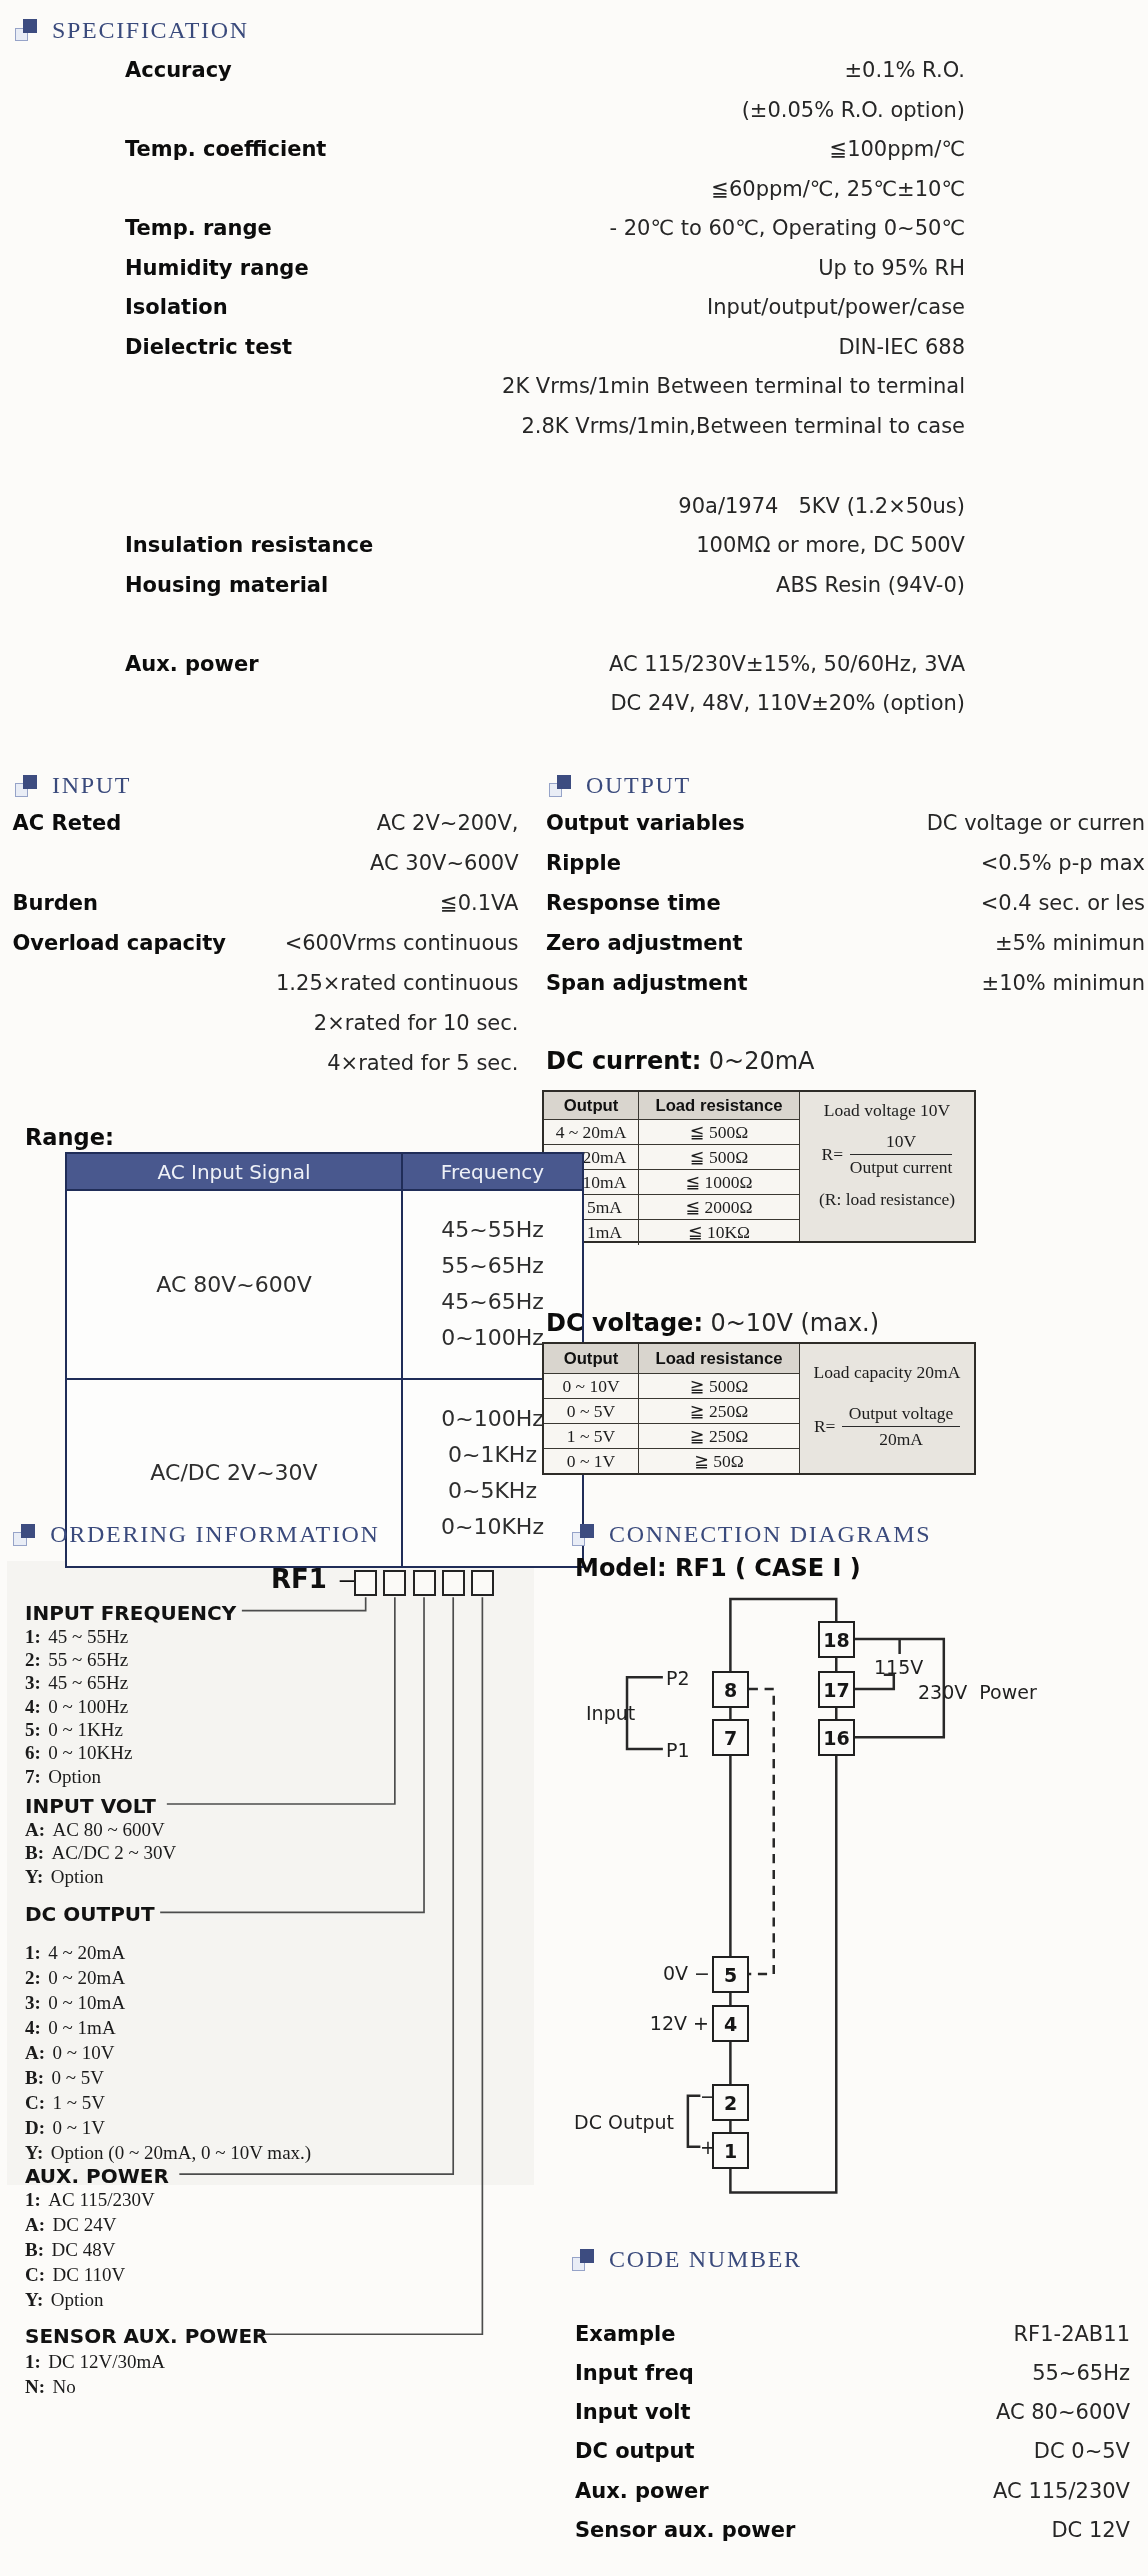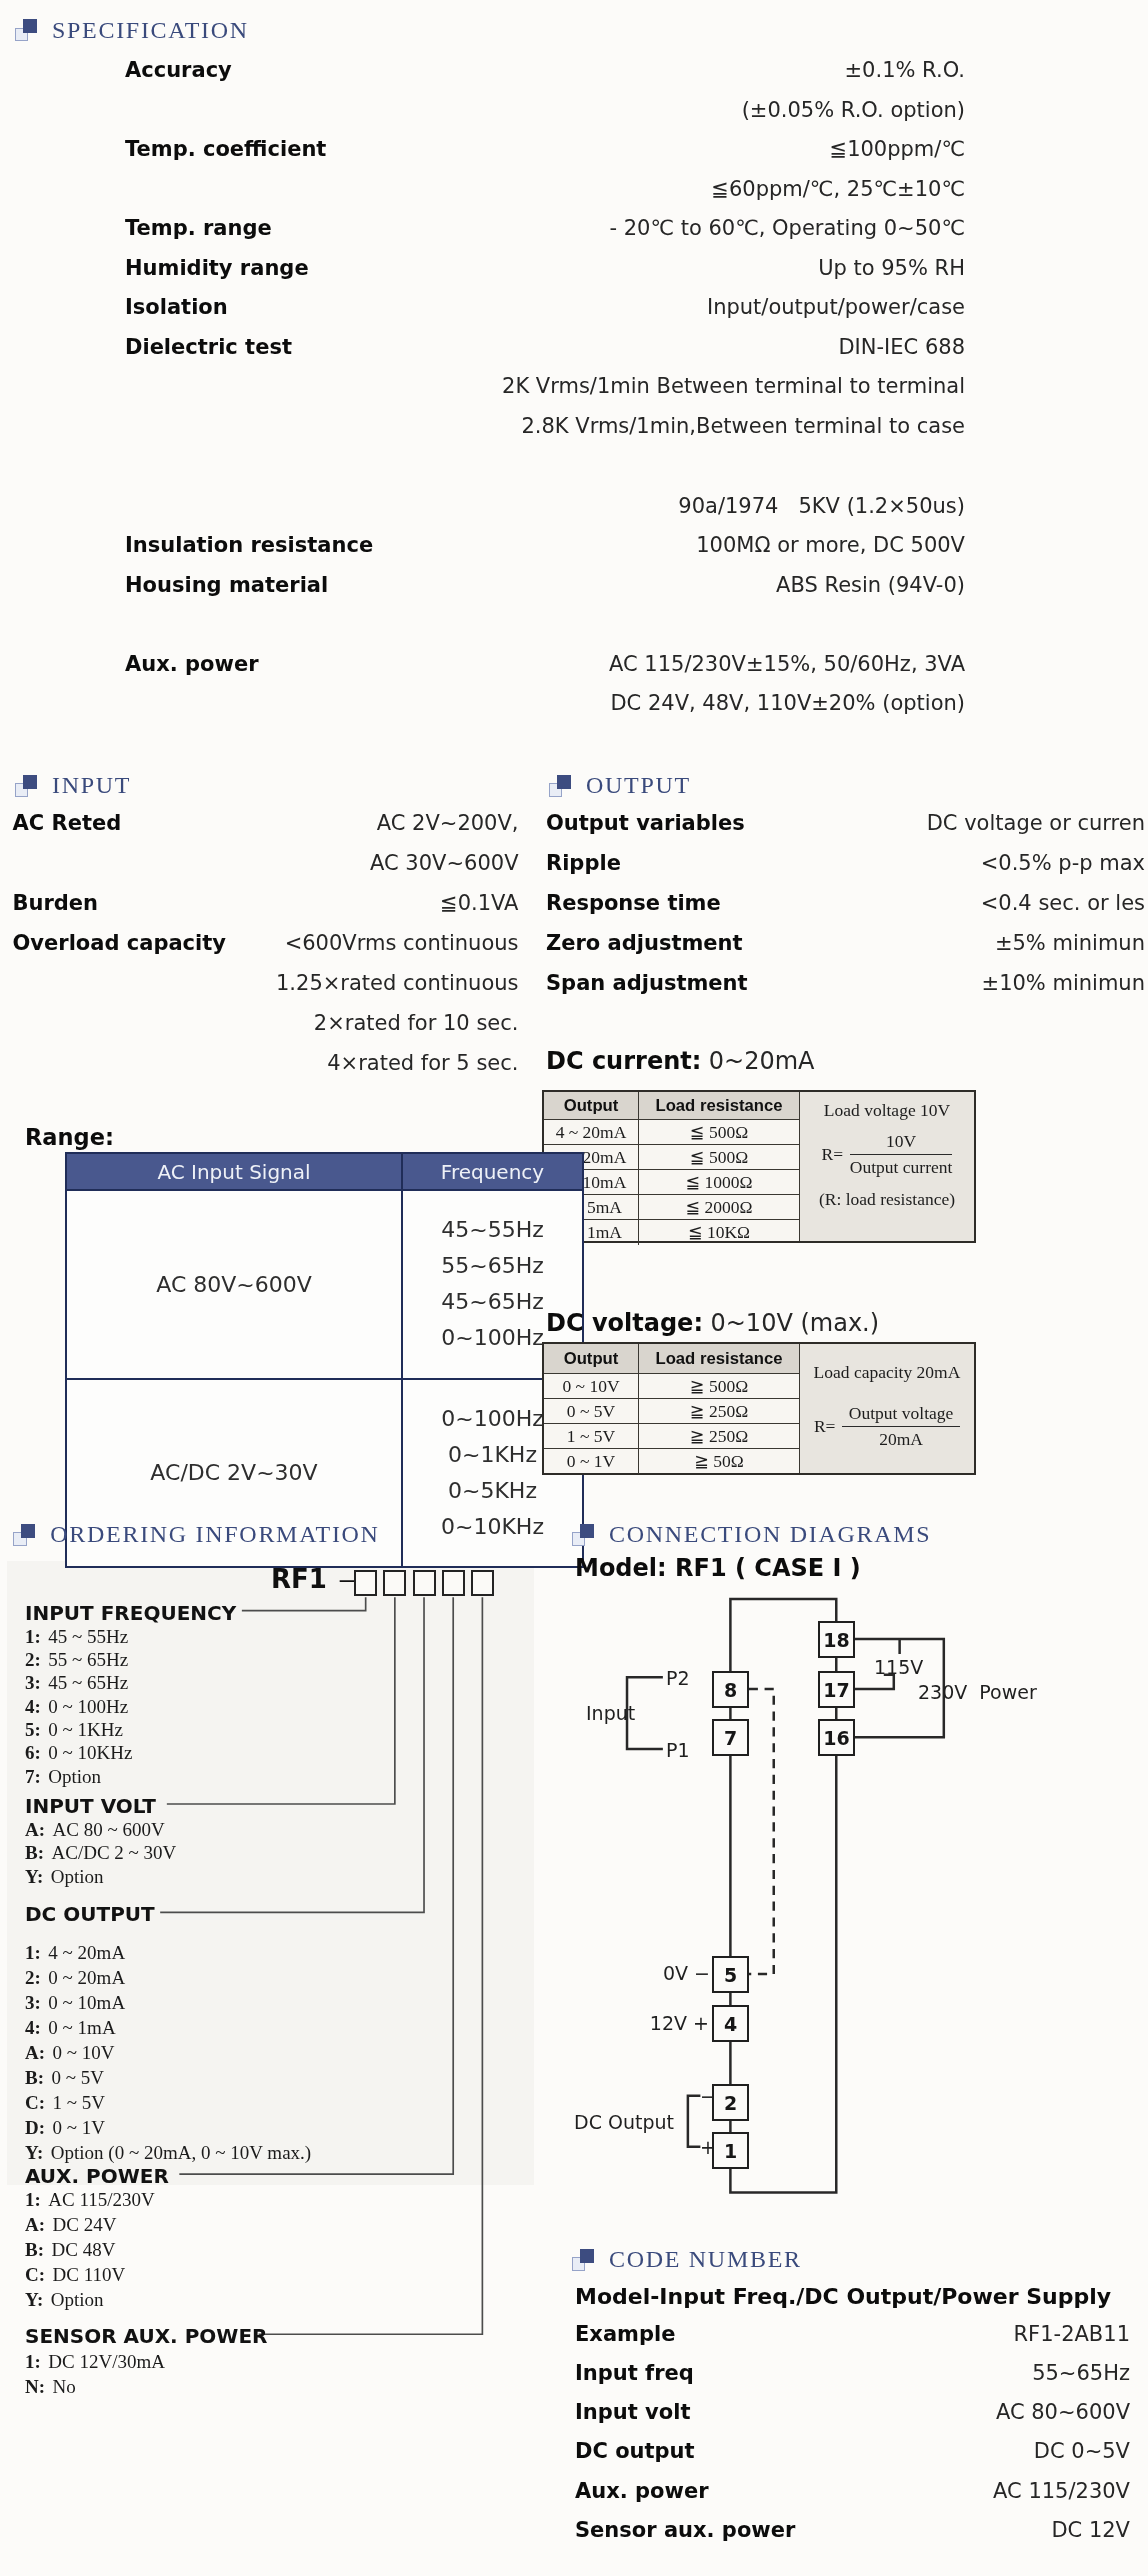--- a/index.html
+++ b/index.html
@@ -421,21 +421,20 @@
   <div class="cl" style="left:700px;top:2085px;">−</div>
   <div class="cl" style="left:700px;top:2136px;">+</div>
 
   <div class="sec" style="left:572px;top:2246px;">
     <span class="sec-icon">
         <span class="bk"></span>
         <span class="fr"></span>
       </span>
     <span class="sec-t">CODE NUMBER</span>
   </div>
-  <div class="code-head" style="left:575px;top:2284px;">Model-Input Freq./DC Output/Power Supply</div>
   <div class="crow" style="top:2321px">
       <span class="k">Example</span>
       <span class="v">RF1-2AB11</span>
     </div>
   <div class="crow" style="top:2360px">
       <span class="k">Input freq</span>
       <span class="v">55~65Hz</span>
     </div>
   <div class="crow" style="top:2399px">
       <span class="k">Input volt</span>

